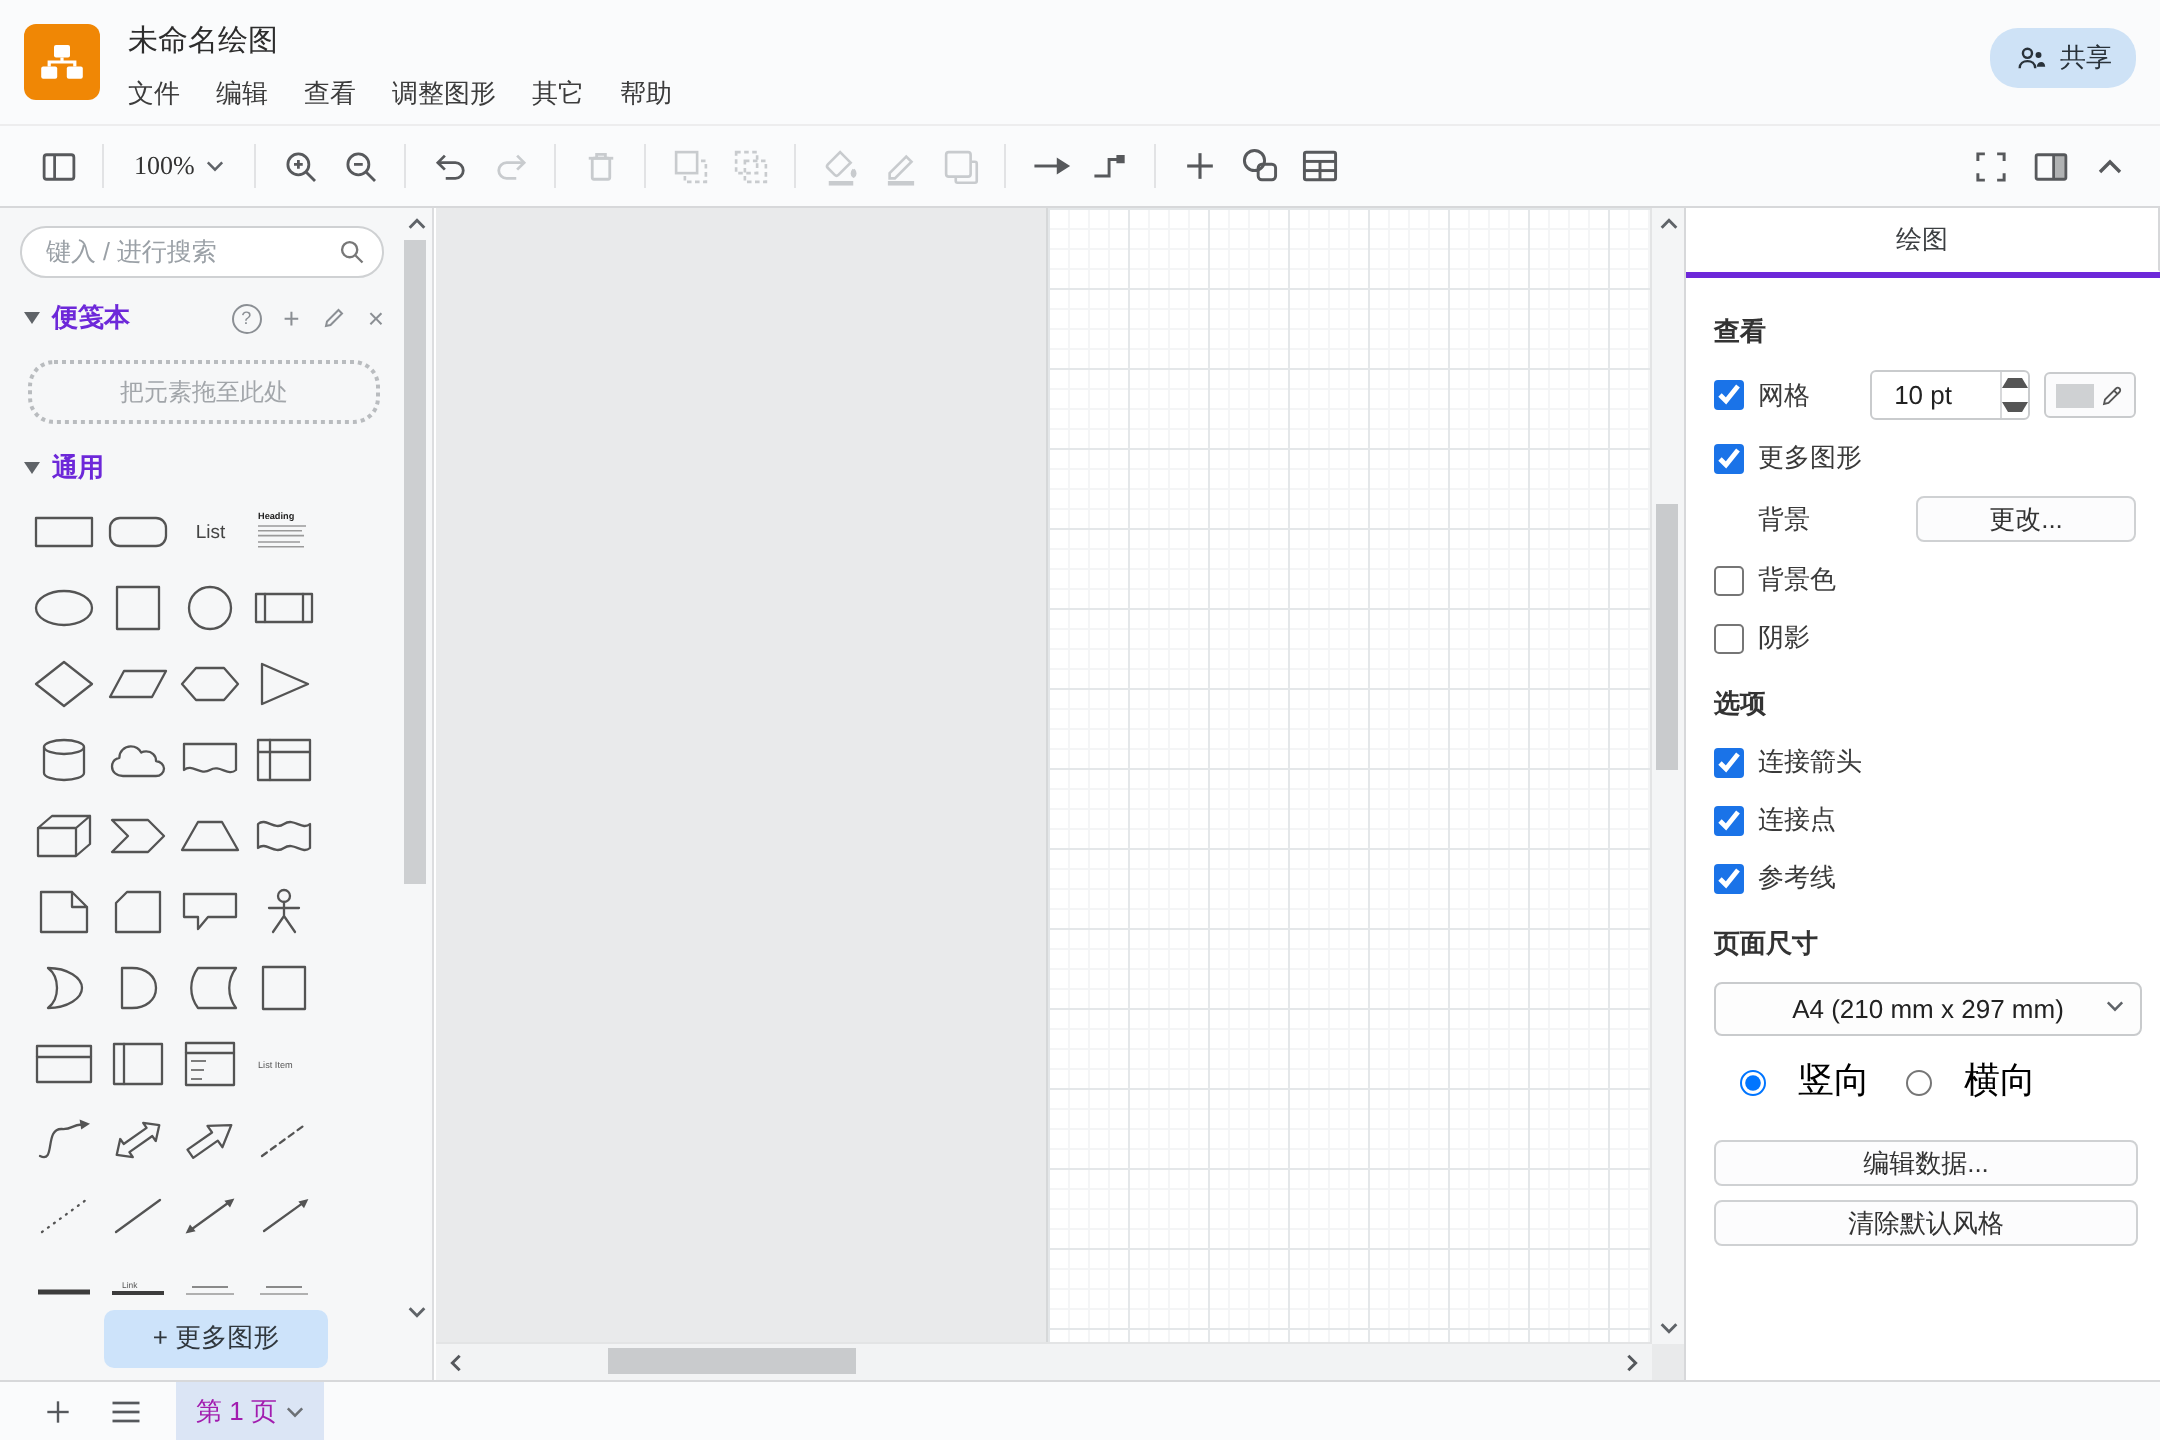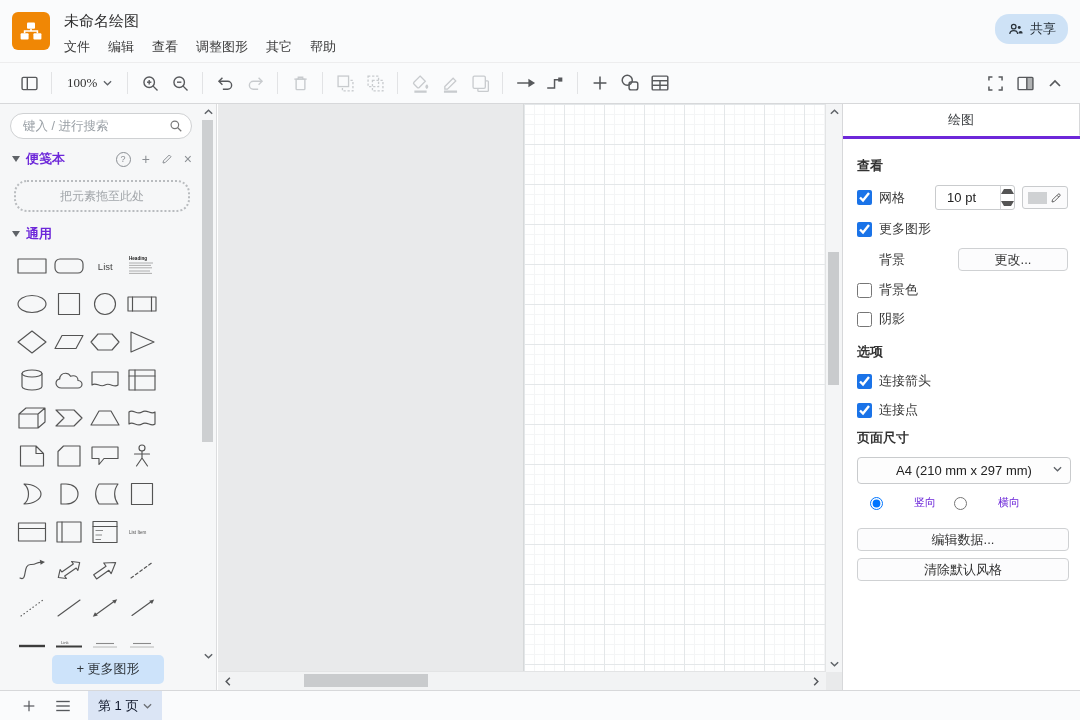--- a/index.html
+++ b/index.html
@@ -100,28 +100,28 @@
   .indent-label{font-size:13px;color:#3a3a3a;margin-left:22px;}
   .p-btn{height:23px;border:1px solid #cfd1d3;border-radius:4px;background:#fcfcfd;font-size:13px;color:#333;
     cursor:pointer;font-family:inherit;}
   .change-btn{margin-left:auto;width:110px;}
   .wide-btn{width:212px;margin:0 0 7px 0;display:block;}
   .select-box{width:212px;height:25px;border:1px solid #c9cbcd;border-radius:4px;background:#fdfdfd;
     display:flex;align-items:center;justify-content:center;position:relative;font-size:13px;color:#222;
     margin-bottom:10px;cursor:pointer;}
   .select-box .sel-chev{position:absolute;right:8px;top:8px;color:#5f6368;}
   .radio-row{display:flex;align-items:center;gap:8px;margin:0 0 18px 8px;}
-  .radio-row label{font-size:11px;color:#6d28d9;margin-left:20px;}
+  .radio-row label{font-size:18px;color:#000000;margin-left:5px;}
 
   
   .footer{position:absolute;left:0;top:690px;width:1080px;height:30px;background:#fafbfc;
     border-top:1px solid #d7d8da;display:flex;align-items:stretch;}
   .ft-btn{width:34px;display:flex;align-items:center;justify-content:center;color:#55585c;background:none;border:none;cursor:pointer;}
   .page-tab{margin-left:8px;padding:0 10px;background:#dbe5f5;display:flex;align-items:center;gap:5px;cursor:pointer;}
-  .page-tab span{font-size:13px;color:#0f172a;}
+  .page-tab span{font-size:13px;color:#a21caf;}
   .page-tab .chev{color:#6c7075;}
 </style>
 </head>
 <body>
 
 <div class="app">
 
   <div class="header">
     <div class="logo">
       <svg width="26" height="26" viewBox="0 0 26 26">
@@ -681,20 +681,24 @@
       <div class="p-sec">选项</div>
 
       <div class="p-row">
         <input type="checkbox" checked="" id="cb-ca" style="">
         <label for="cb-ca">连接箭头</label>
       </div>
       <div class="p-row">
         <input type="checkbox" checked="" id="cb-cp" style="">
         <label for="cb-cp">连接点</label>
       </div>
+      <div class="p-row" style="margin-bottom:14px;">
+        <input type="checkbox" checked="" id="cb-gd" style="">
+        <label for="cb-gd">参考线</label>
+      </div>
 
       <div class="p-sec">页面尺寸</div>
 
       <div class="select-box">
         <span>A4 (210 mm x 297 mm)</span>
         <svg class="sel-chev" width="9" height="6" viewBox="0 0 10 6">
           <path d="M1 1 L5 5 L9 1" stroke="currentColor" stroke-width="1.4" fill="none"></path>
         </svg>
       </div>
 

